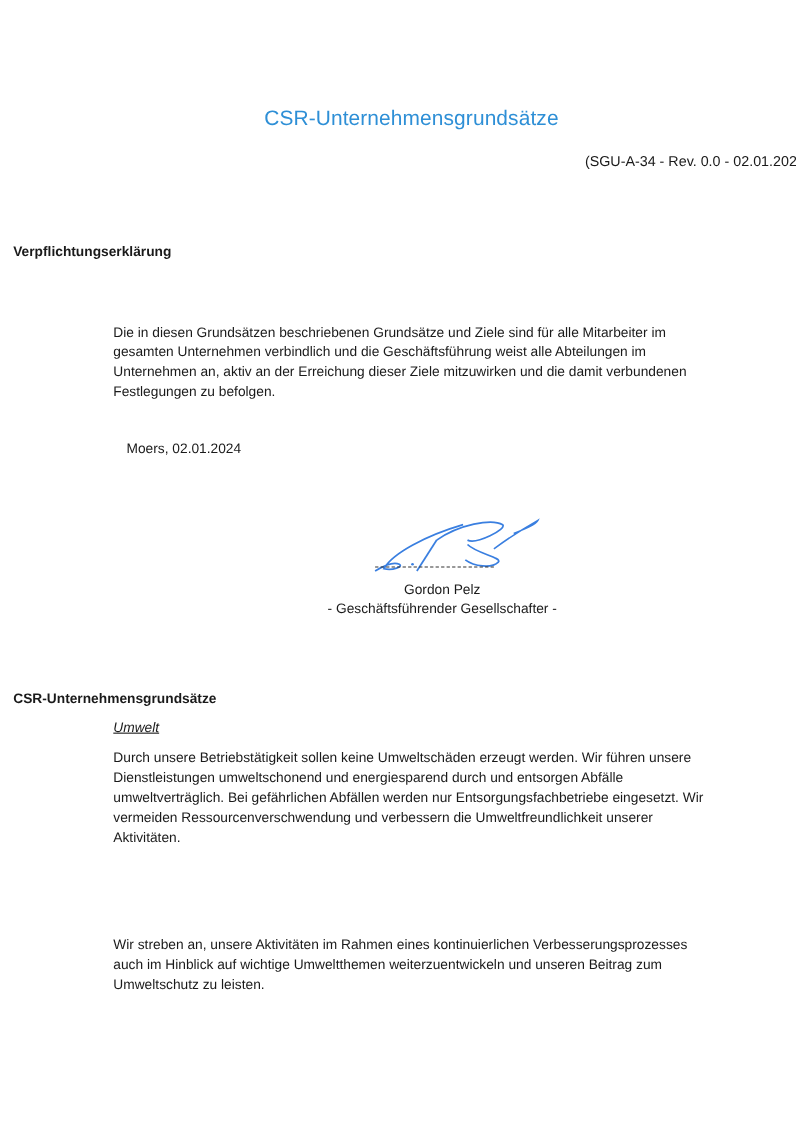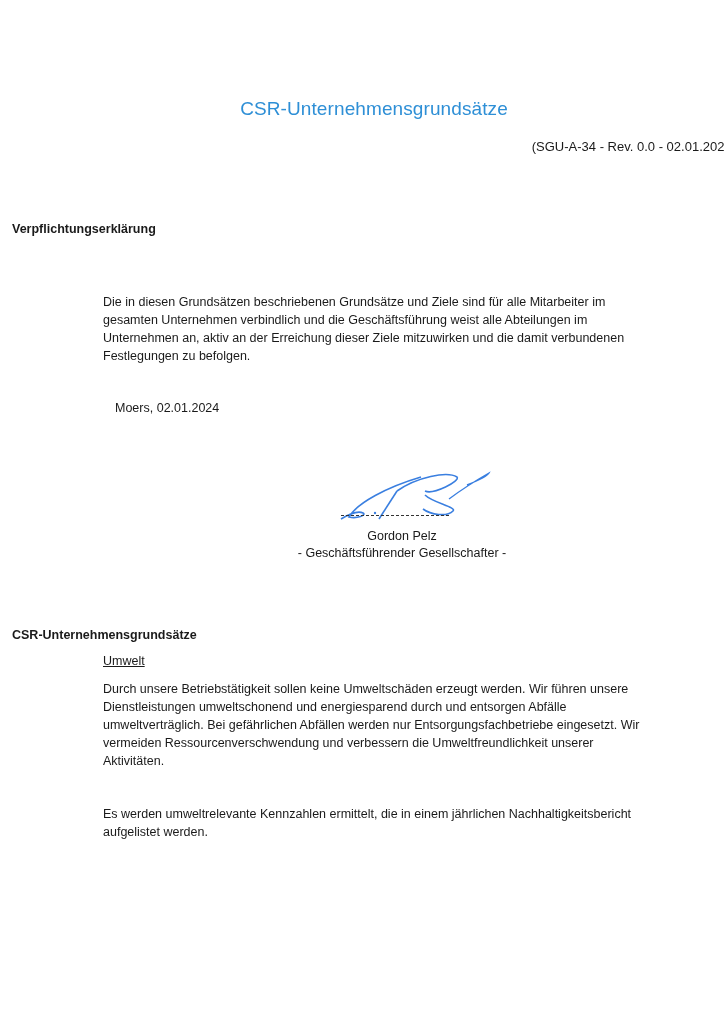--- a/index.html
+++ b/index.html
@@ -7,21 +7,21 @@
   .page { position: absolute; left: 12px; top: 0; width: 724px; height: 1024px; }
   .title { position: absolute; top: 98px; left: 0; width: 724px; text-align: center; font-size: 19px; color: #2e8fd6; letter-spacing: 0.1px; }
   .subtitle { position: absolute; top: 139px; left: 0; width: 724px; text-align: right; font-size: 13px; color: #1a1a1a; }
   .section-heading { position: absolute; left: 0; width: 724px; text-align: left; font-size: 12.5px; font-weight: bold; }
   .para { position: absolute; left: 91px; width: 550px; font-size: 12.5px; line-height: 18px; margin: 0; }
   .place-date { position: absolute; left: 91px; top: 401px; font-size: 12.5px; margin-left: 12px; }
   .signature { position: absolute; left: 325px; top: 467px; width: 160px; height: 56px; }
   .sig-line { position: absolute; left: 329px; top: 515px; width: 108px; border-top: 1px dashed #333; }
   .signer-name { position: absolute; left: 0; width: 780px; top: 529px; text-align: center; font-size: 12.5px; }
   .signer-role { position: absolute; left: 0; width: 780px; top: 546px; text-align: center; font-size: 12.5px; }
-  .subhead { position: absolute; left: 91px; top: 654px; font-size: 12.5px; text-decoration: underline; }
+  .subhead { position: absolute; left: 91px; top: 654px; font-size: 12.5px; text-decoration: underline; font-style: italic; }
 </style>
 </head>
 <body>
 
 <div class="page">
   <div class="title">CSR-Unternehmensgrundsätze</div>
   <div class="subtitle">(SGU-A-34 - Rev. 0.0 - 02.01.2024)</div>
 
   <div class="section-heading" style="top:222px;">Verpflichtungserklärung</div>
   <p class="para" style="top:293px;">Die in diesen Grundsätzen beschriebenen Grundsätze und Ziele sind für alle Mitarbeiter im gesamten Unternehmen verbindlich und die Geschäftsführung weist alle Abteilungen im Unternehmen an, aktiv an der Erreichung dieser Ziele mitzuwirken und die damit verbundenen Festlegungen zu befolgen.</p>
@@ -36,14 +36,14 @@
     <path d="M112 32 C 128 20, 145 10, 152 6 C 150 10, 140 14, 130 18" fill="none" stroke="#3a7fe0" stroke-width="1.4"></path>
     <circle cx="38" cy="46" r="1.2" fill="#3a7fe0"></circle>
   </svg>
   <div class="sig-line"></div>
   <div class="signer-name">Gordon Pelz</div>
   <div class="signer-role">- Geschäftsführender Gesellschafter -</div>
 
   <div class="section-heading" style="top:628px;">CSR-Unternehmensgrundsätze</div>
   <div class="subhead">Umwelt</div>
   <p class="para" style="top:680px;">Durch unsere Betriebstätigkeit sollen keine Umweltschäden erzeugt werden. Wir führen unsere Dienstleistungen umweltschonend und energiesparend durch und entsorgen Abfälle umweltverträglich. Bei gefährlichen Abfällen werden nur Entsorgungsfachbetriebe eingesetzt. Wir vermeiden Ressourcenverschwendung und verbessern die Umweltfreundlichkeit unserer Aktivitäten.</p>
-  <p class="para" style="top:805px;">Es werden umweltrelevante Kennzahlen ermittelt, die in einem jährlichen Nachhaltigkeitsbericht aufgelistet werden.</p>
+  <p class="para" style="top:850px;">Wir streben an, unsere Aktivitäten im Rahmen eines kontinuierlichen Verbesserungsprozesses auch im Hinblick auf wichtige Umweltthemen weiterzuentwickeln und unseren Beitrag zum Umweltschutz zu leisten.</p>
 </div>
 
 </body></html>

